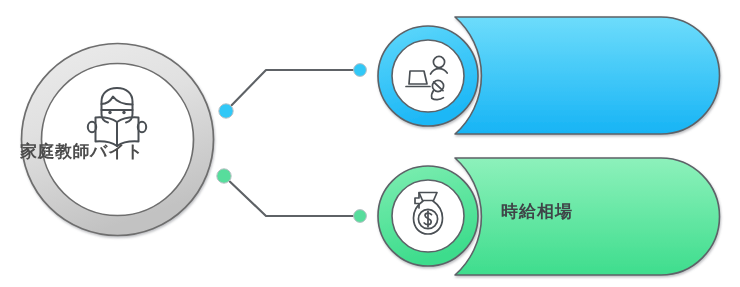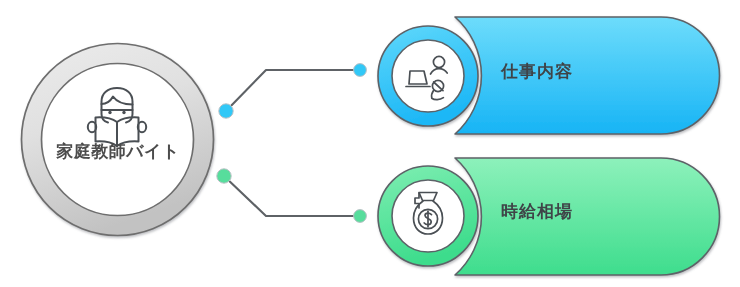--- a/index.html
+++ b/index.html
@@ -23,21 +23,21 @@
     top: 0;
     left: 0;
     width: 740px;
     height: 287px;
   }
   .hub-label {
     position: absolute;
     left: 20px;
     top: 143px;
     width: 196px;
-    text-align: center;
+    text-align: left;
     font-size: 17px;
     font-weight: 700;
     color: #4c4c4c;
     letter-spacing: 0.5px;
     line-height: 1;
   }
   .branch-label {
     position: absolute;
     font-size: 17px;
     font-weight: 700;
@@ -159,17 +159,16 @@
       <path d="M 117 122 C 122 118.5 131 117 138.5 117.5 L 138.5 141.5
                C 131 141 122 142.5 117 146 Z"></path>
       <path d="M 117 122 L 117 146"></path>
       <ellipse cx="92" cy="127" rx="4.2" ry="5.2"></ellipse>
       <ellipse cx="142" cy="127" rx="4.2" ry="5.2"></ellipse>
     </g>
   </svg>
 
   <div class="hub-label">家庭教師バイト</div>
 
-  <div class="branch-label" id="label-branch-0">仕事内容</div>
 
   <div class="branch-label" id="label-branch-1">時給相場</div>
 
 </div>
 
 </body></html>

